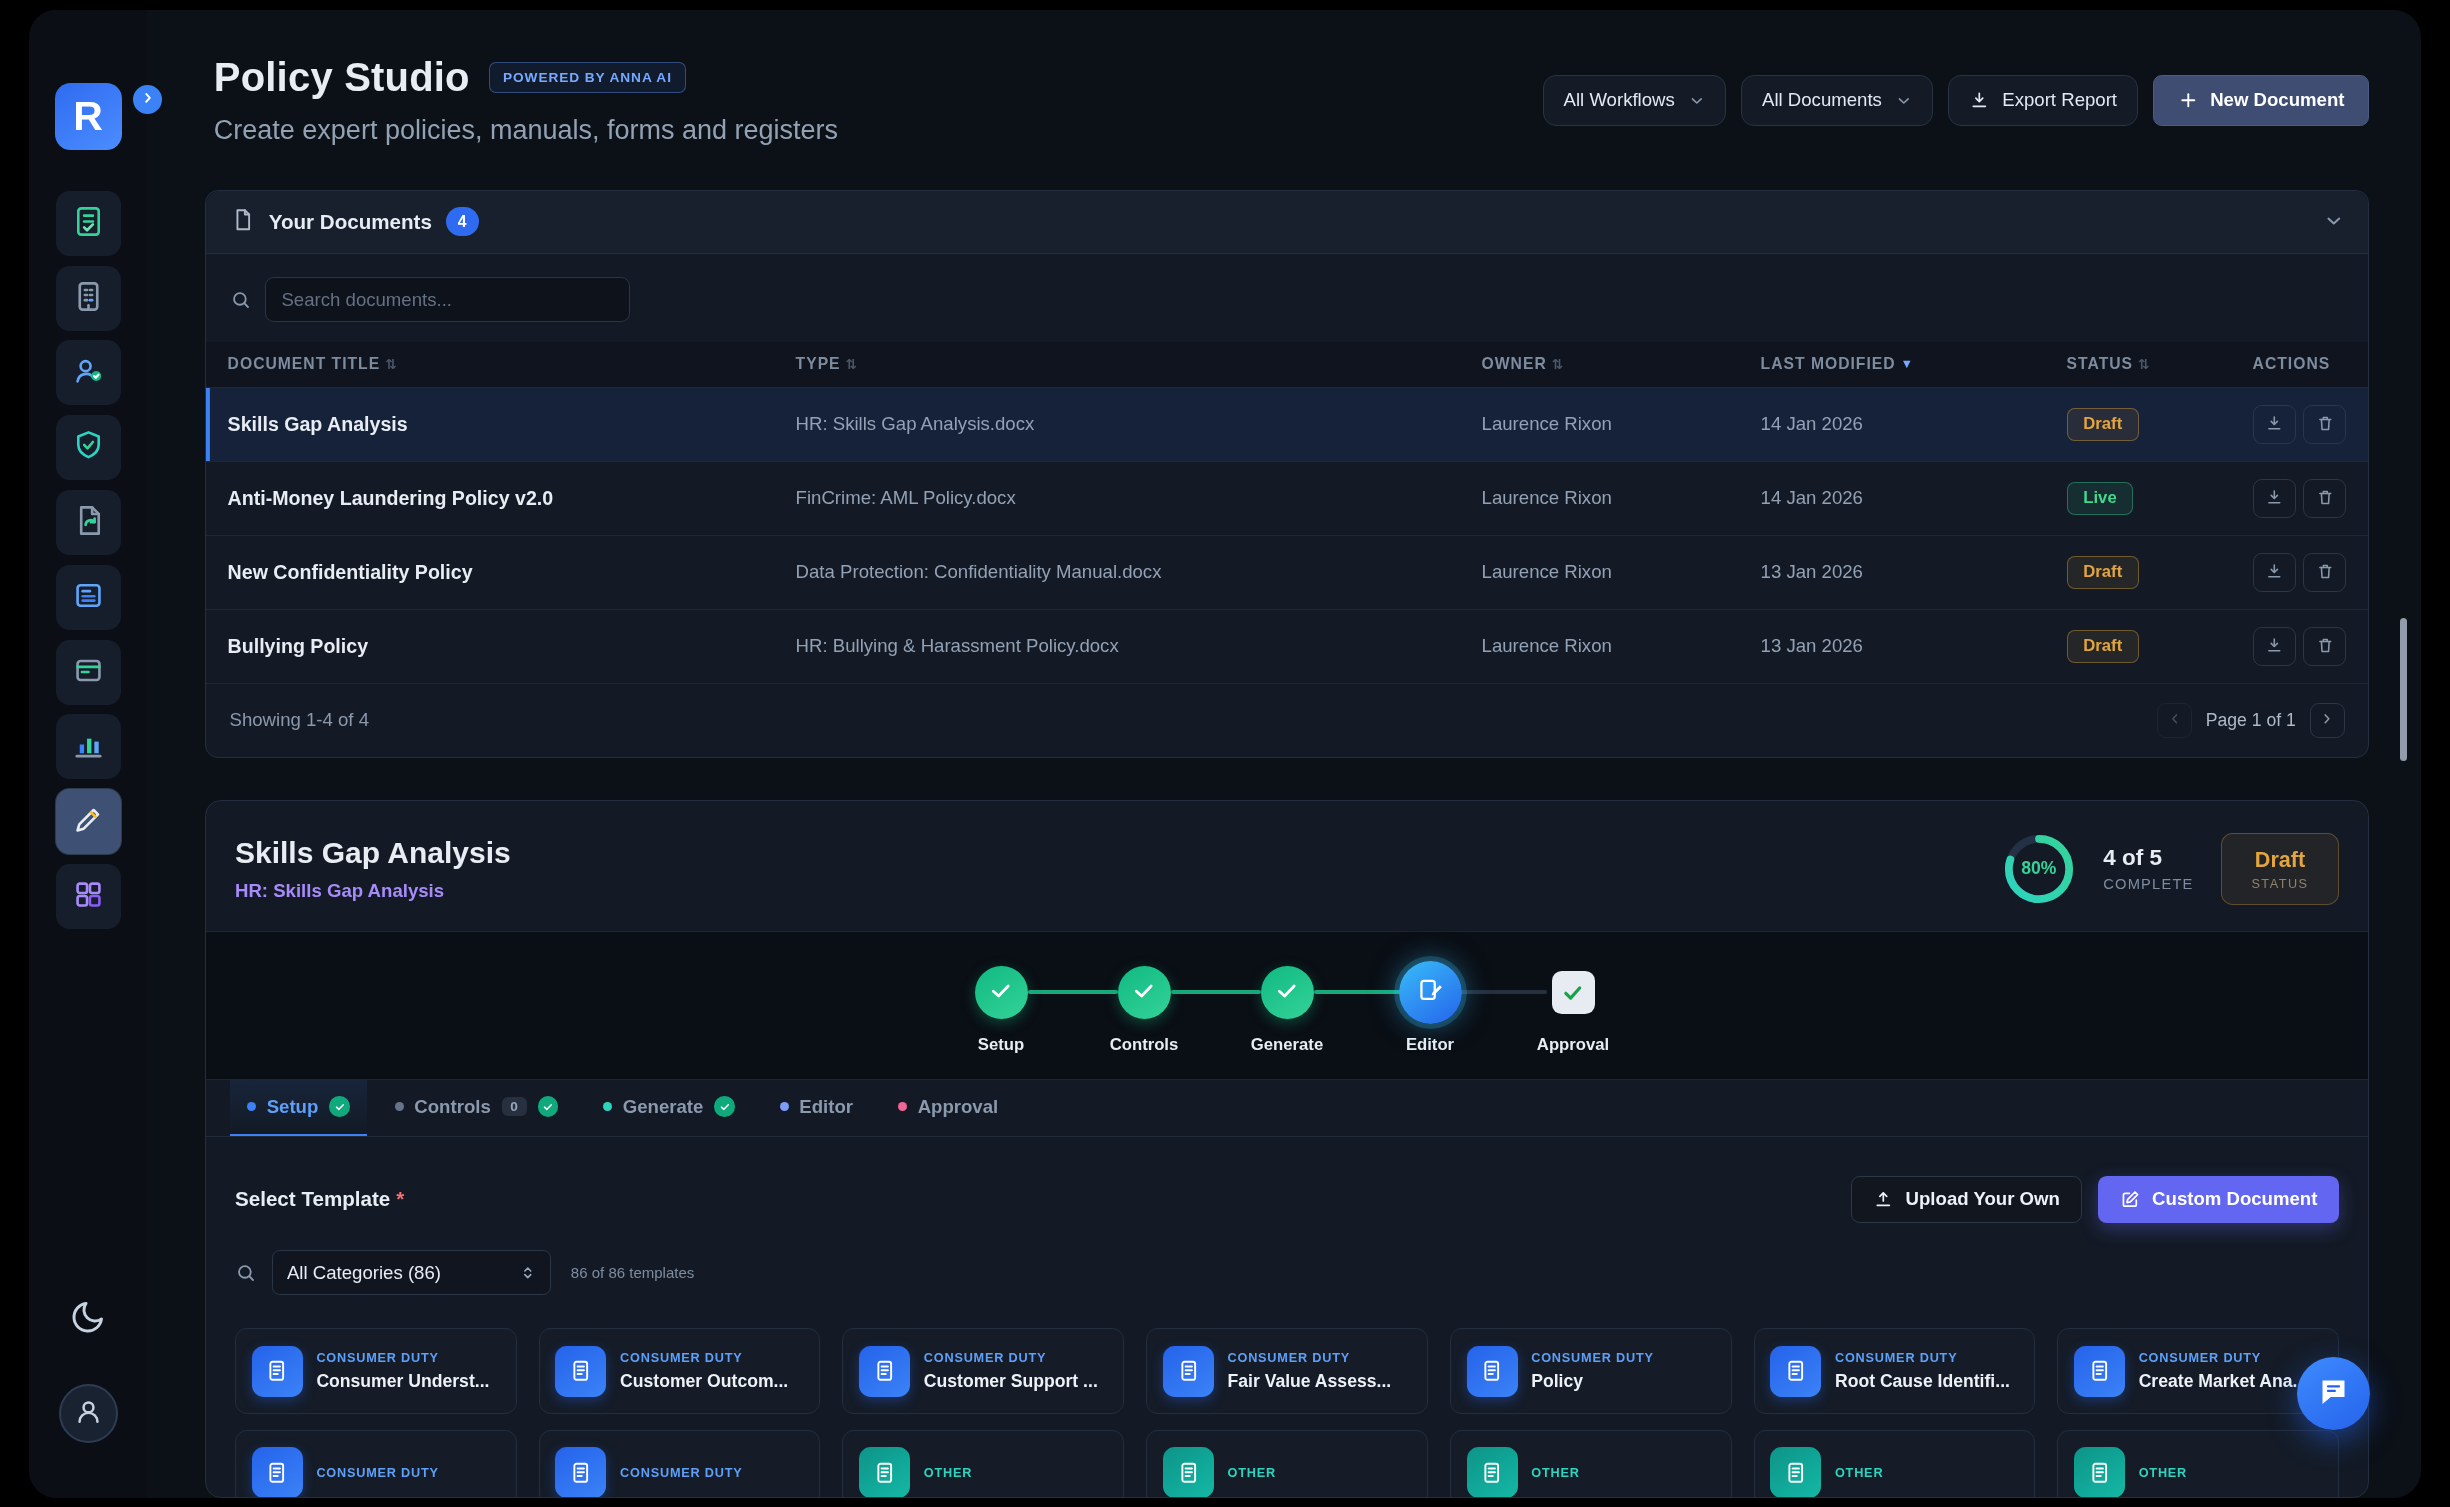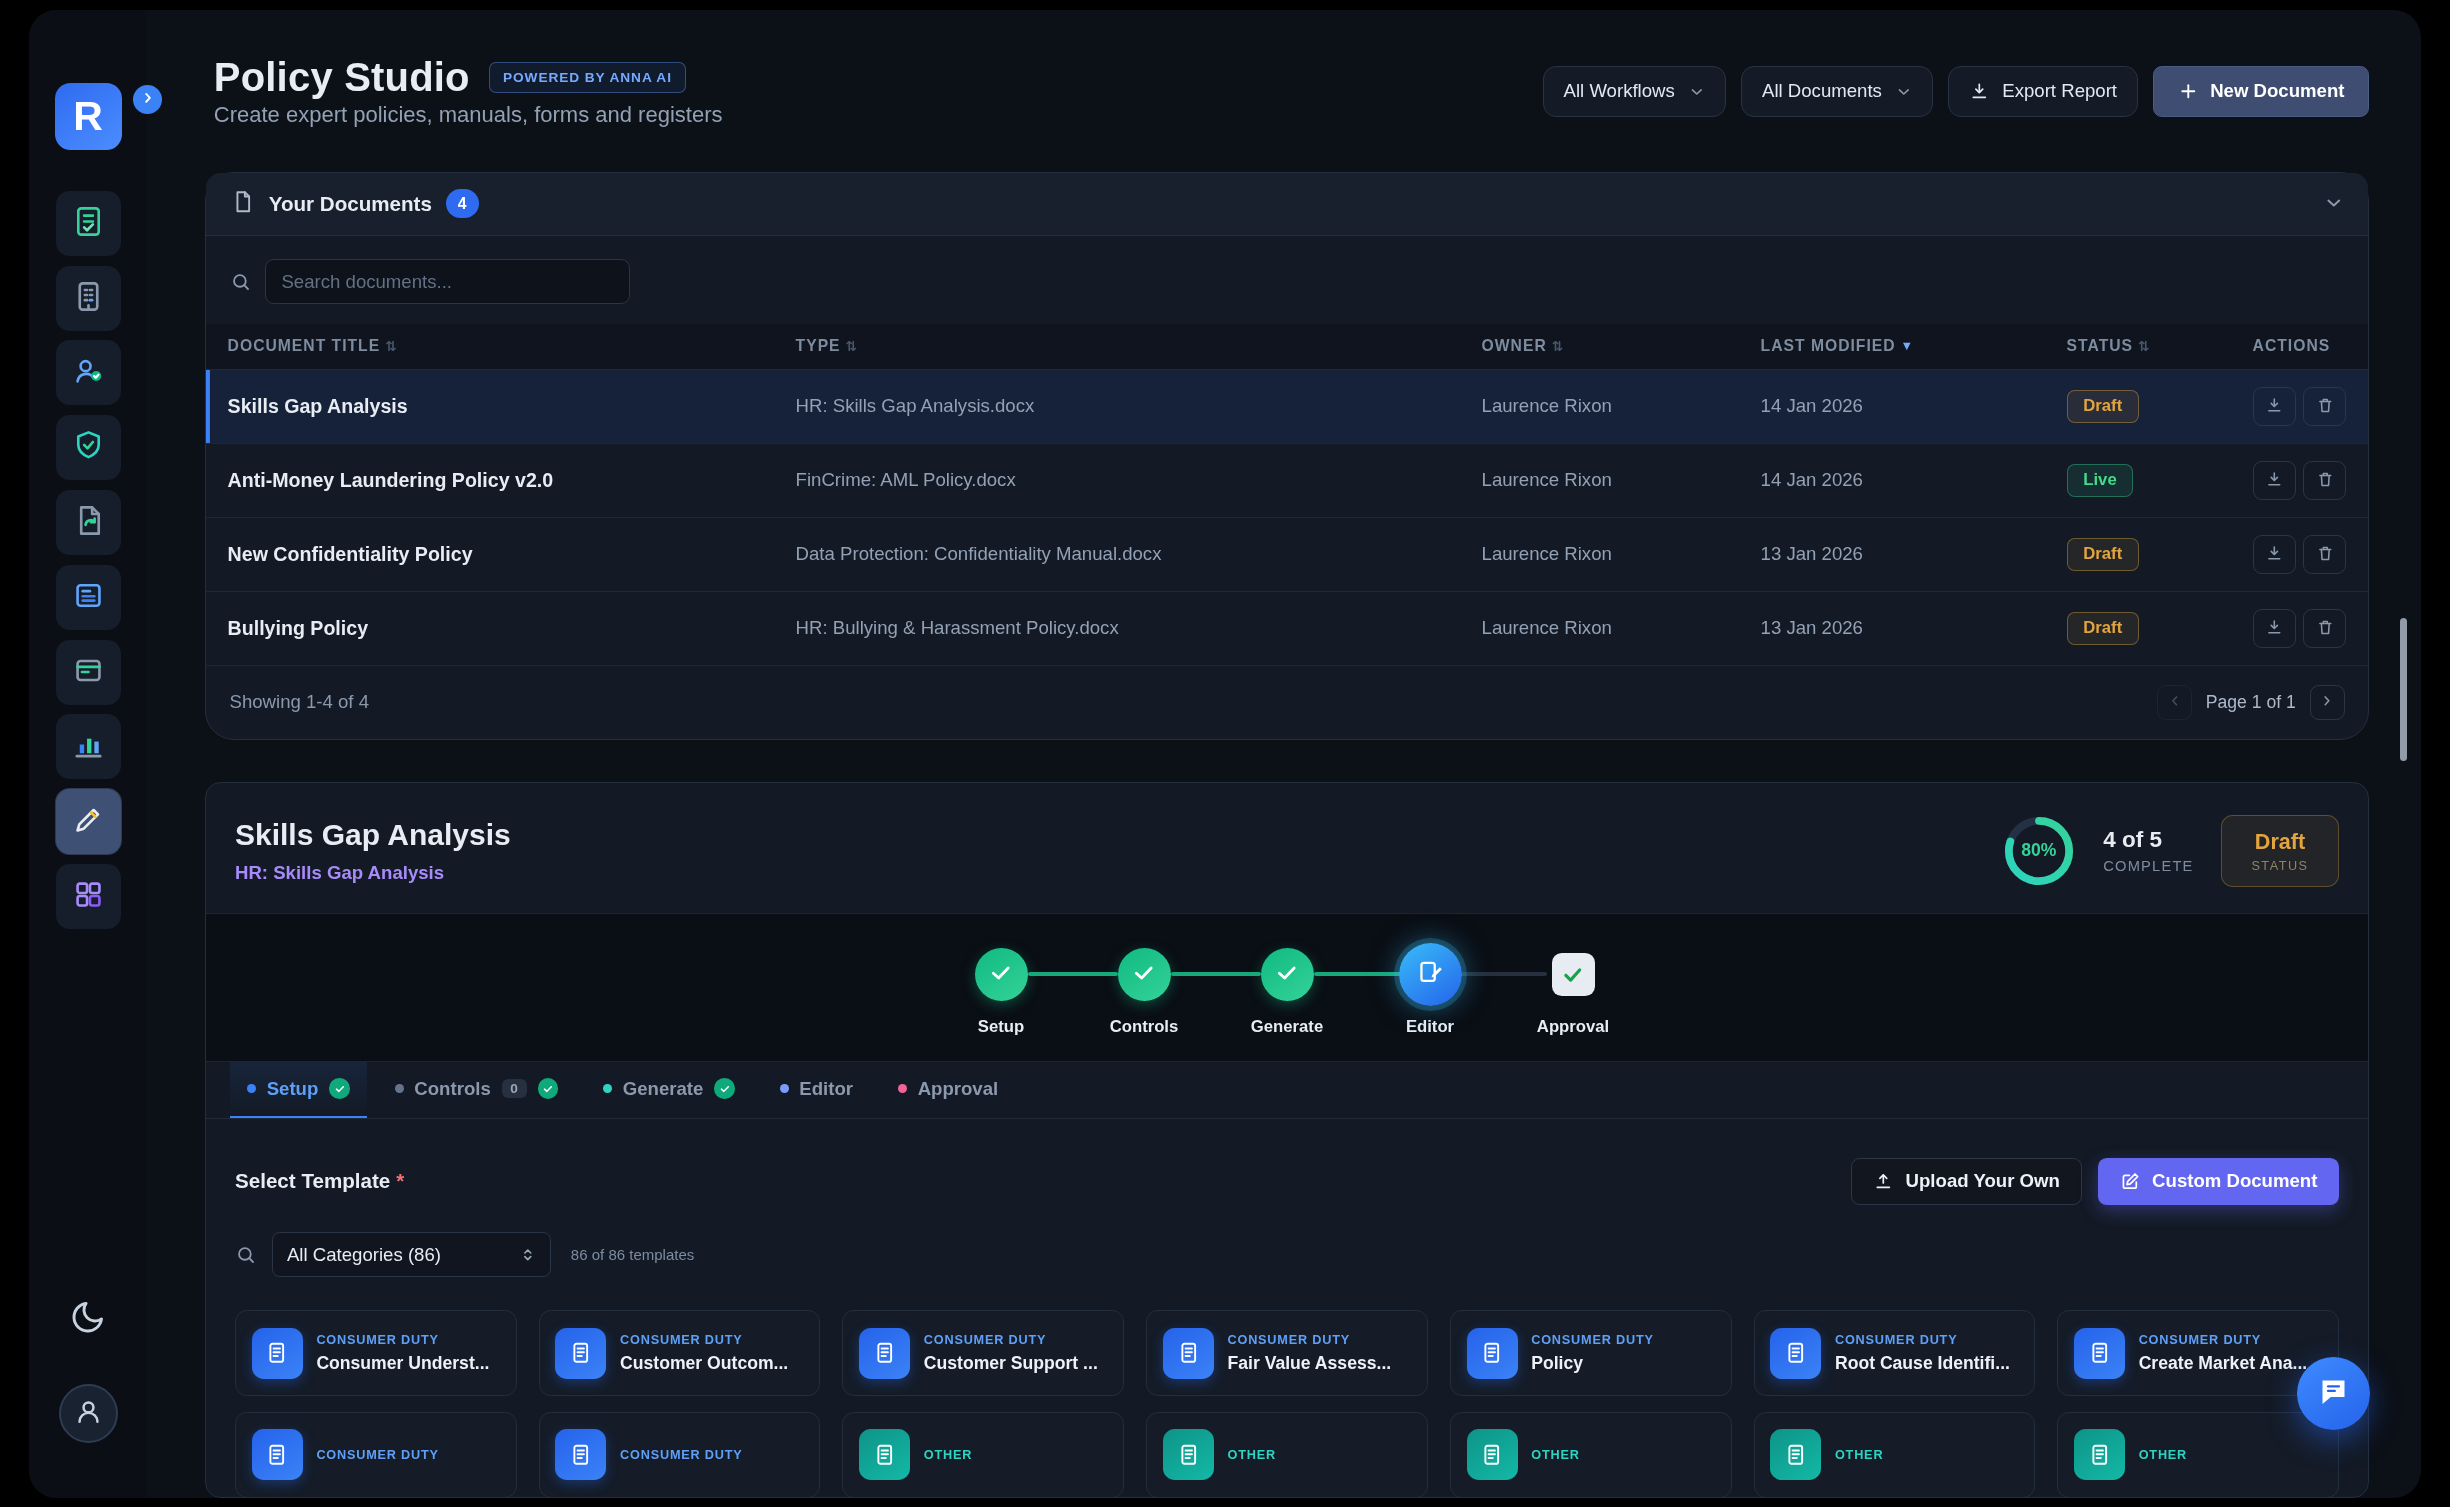--- a/index.html
+++ b/index.html
@@ -52,37 +52,37 @@
   .main { flex:1; display:flex; flex-direction:column; padding:0 52px 0 58px; min-width:0; overflow:hidden; }
   .topbar { margin-top:45px; display:flex; justify-content:space-between; align-items:center; }
   .title-block { margin-left:8.8px; }
   .title-row { display:flex; align-items:center; gap:19.6px; }
   .page-title { font-size:40px; font-weight:800; letter-spacing:0.2px; }
   .powered-badge {
     font-size:13.7px; font-weight:700; letter-spacing:0.9px; color:#77A9FF;
     background:rgba(59,130,246,.10); border:1px solid rgba(90,140,230,.45);
     padding:6.9px 12.7px; border-radius:6.9px; white-space:nowrap;
   }
-  .subtitle { margin-top:2px; font-size:22px; color:#93A1B5; }
+  .subtitle { margin-top:15px; font-size:27px; color:#93A1B5; }
   .top-actions { display:flex; gap:15.7px; align-items:center; }
   .select-btn,.ghost-btn {
     height:51px; border-radius:13px; background:#141B26; border:1px solid #283344;
     color:#E2E9F2; font-size:18.6px; display:flex; align-items:center; gap:12.7px; padding:0 19.6px;
     cursor:pointer; font-family:inherit; white-space:nowrap;
   }
   .chev { color:#8B99AD; display:flex; } .chev svg { width:17.6px; height:17.6px; }
   .btn-ic { display:flex; } .btn-ic svg { width:20.6px; height:20.6px; }
   .primary-btn {
     height:51px; border-radius:8.8px; background:#3E4D71; border:1px solid #4A5B84;
     color:#fff; font-size:18.6px; font-weight:600; display:flex; align-items:center; gap:11.8px;
     padding:0 23.5px; cursor:pointer; font-family:inherit; white-space:nowrap;
   }
 
   
-  .panel { background:#131A25; border:1px solid #242E3E; border-radius:29px; }
+  .panel { background:#131A25; border:1px solid #242E3E; border-radius:13px; }
   .docs-panel { margin-top:44px; }
   .panel-header {
     height:63px; display:flex; align-items:center; gap:13.7px; padding:0 23.5px;
     background:#18202E; border-bottom:1px solid #242E3E; border-radius:14.7px 14.7px 0 0;
   }
   .panel-header svg.doc { width:25.5px; height:25.5px; }
   .panel-title { font-size:20.6px; font-weight:700; }
   .count-badge {
     min-width:33px; height:29px; padding:0 10.8px; border-radius:14.7px; background:#2E6BF0;
     color:#fff; font-size:15.7px; font-weight:700; display:flex; align-items:center; justify-content:center;

